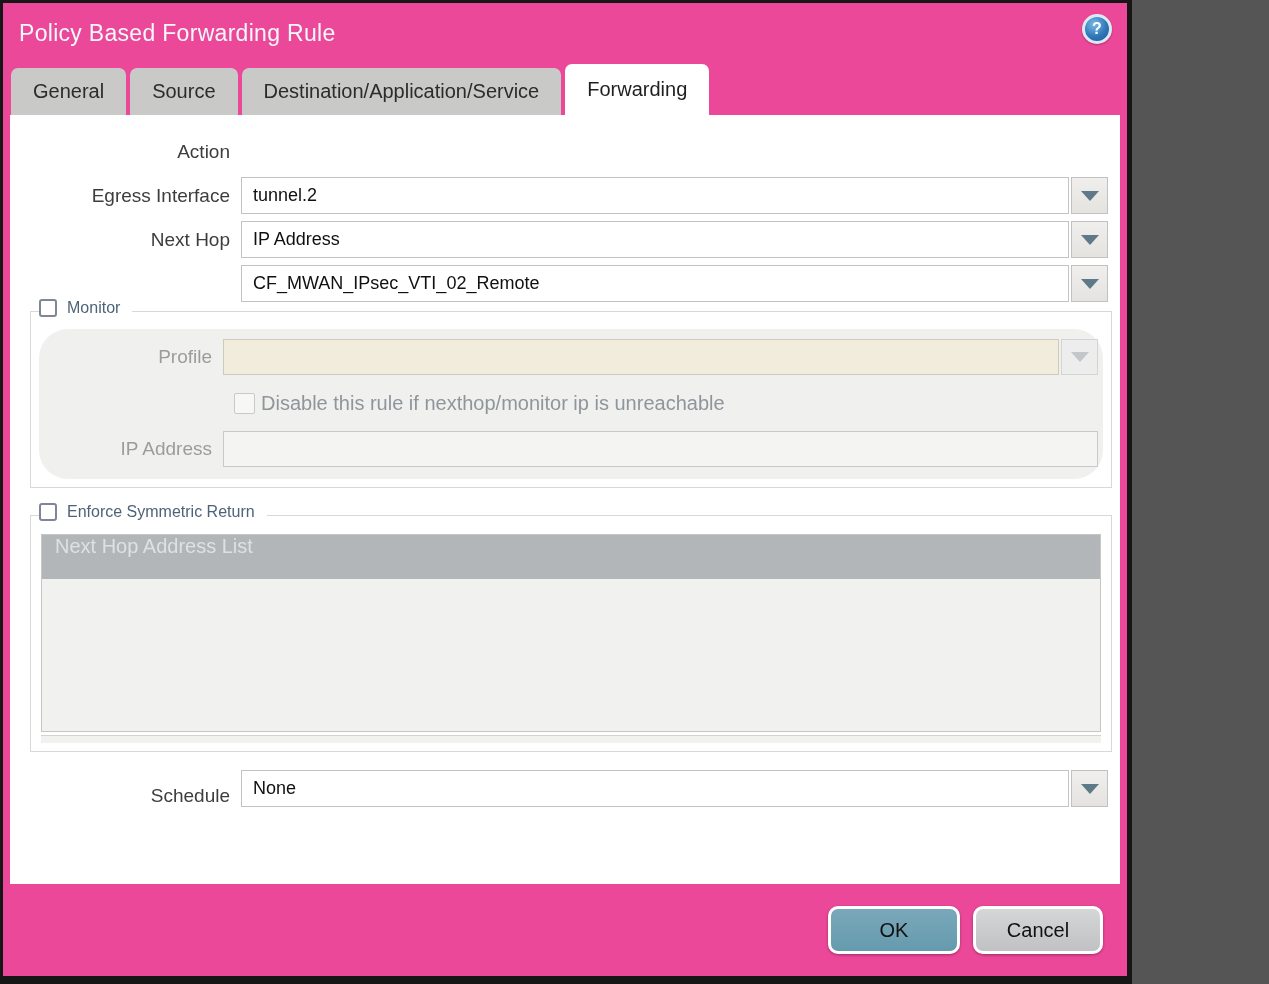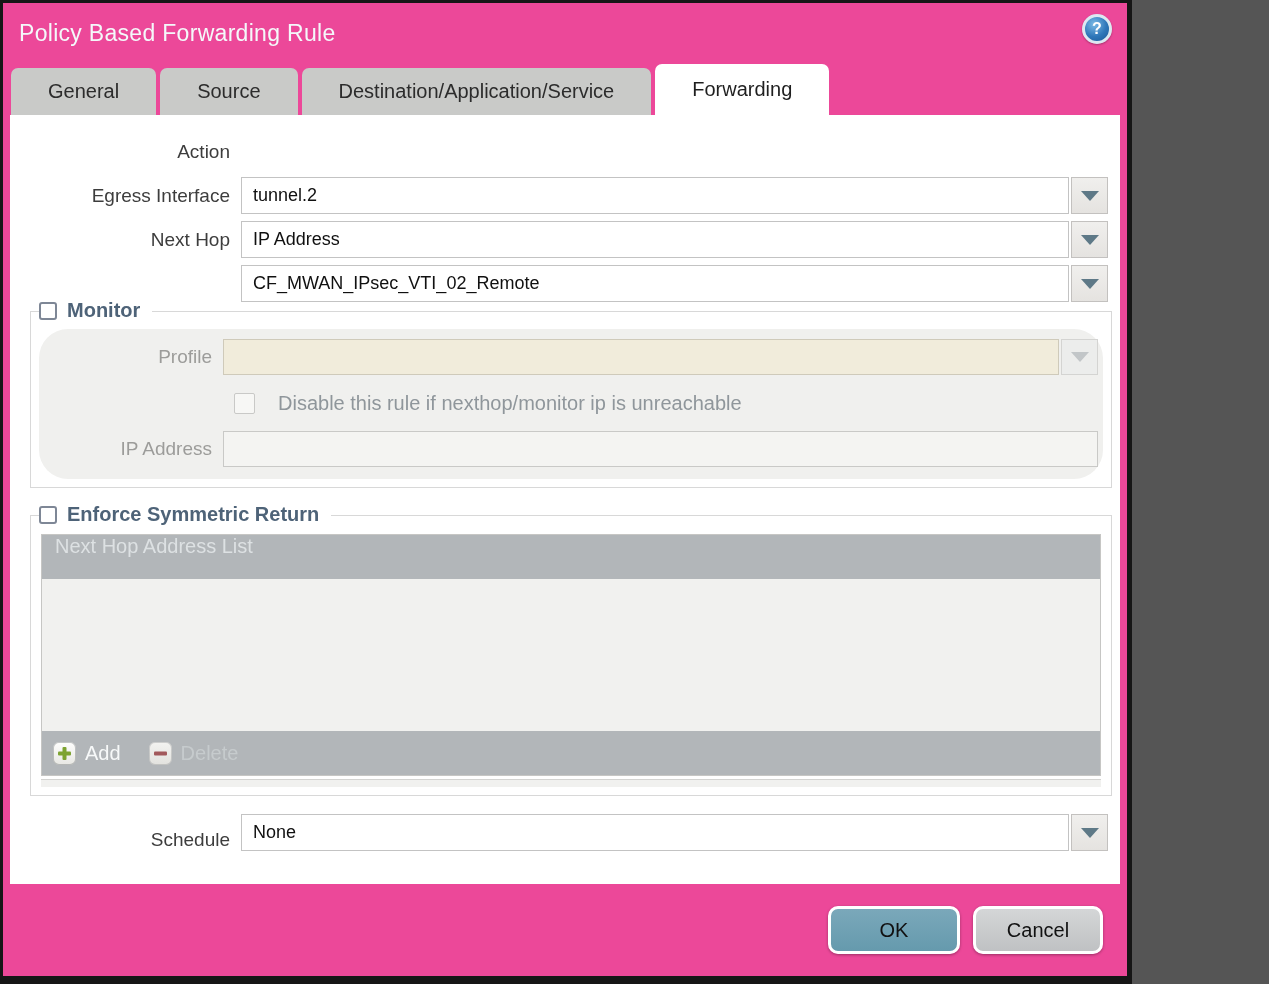--- a/index.html
+++ b/index.html
@@ -62,21 +62,21 @@
     padding-left: 8px;
     gap: 4px;
   }
   .tab {
     height: 47px;
     background: #c9cac8;
     border-radius: 7px 7px 0 0;
     display: flex;
     align-items: center;
     justify-content: center;
-    padding: 0 37px;
+    padding: 0 22px;
     font-size: 20px;
     color: #2c2c2c;
     cursor: pointer;
     white-space: nowrap;
   }
   .tab.active {
     background: #ffffff;
     height: 51px;
     color: #1f1f1f;
   }
@@ -130,31 +130,31 @@
   .legend {
     position: absolute; top: -13px; left: 8px;
     background: #ffffff; padding-right: 12px;
     display: flex; align-items: center; gap: 10px;
   }
   .legend-checkbox {
     width: 18px; height: 18px;
     border: 2px solid #7e8796; border-radius: 3px;
     background: #ffffff; cursor: pointer;
   }
-  .legend-label { font-size: 20px; font-weight: bold; color: #4e6378; white-space: nowrap; }
+  .legend-label { font-size: 16px; font-weight: normal; color: #4e6378; white-space: nowrap; }
 
   .monitor-panel { background: #f0f0ee; padding: 10px 0 12px 0; border-radius: 29px; }
   .panel-row { display: flex; align-items: center; height: 36px; margin-bottom: 10px; }
   .panel-row:last-child { margin-bottom: 0; }
   .panel-label {
     flex: none; width: 184px; text-align: right; padding-right: 11px;
     font-size: 19px; color: #9c9c9a; white-space: nowrap;
   }
   .panel-combo { flex: 1; display: flex; align-items: stretch; height: 36px; margin-right: 5px; }
-  .checkbox-row { display: flex; align-items: center; gap: 23px; height: 36px; margin: 0 0 10px 195px; }
+  .checkbox-row { display: flex; align-items: center; gap: 6px; height: 36px; margin: 0 0 10px 195px; }
   .sub-checkbox {
     flex: none; width: 21px; height: 21px;
     border: 1px solid #c9c9c7; border-radius: 2px; background: #f7f7f5;
   }
   .sub-checkbox-label { font-size: 20px; color: #8f969b; }
   .ip-input {
     flex: 1; height: 36px; margin-right: 5px;
     background: #f4f4f2; border: 1px solid #c9c9c7;
     font-size: 18px; color: #6a6a6a; display: flex; align-items: center; padding: 0 10px;
   }
@@ -296,39 +296,20 @@
       <div class="legend">
         <span class="legend-checkbox"></span>
         <span class="legend-label">Enforce Symmetric Return</span>
       </div>
 
       <div class="table-wrap">
         <div class="tbl-header">
           <span>Next Hop Address List</span>
         </div>
         <div class="tbl-body"></div>
-        <div class="tbl-footer">
-          <div class="tool-btn add">
-            <span class="tool-icon">
-              <svg width="13" height="13" viewBox="0 0 13 13">
-                  <rect x="4.5" y="0" width="4" height="13" rx="1" fill="#7da331"></rect>
-                  <rect x="0" y="4.5" width="13" height="4" rx="1" fill="#7da331"></rect>
-                </svg>
-            </span>
-            <span>Add</span>
-          </div>
-          <div class="tool-btn del">
-            <span class="tool-icon del-ic">
-              <svg width="13" height="13" viewBox="0 0 13 13">
-                  <rect x="0" y="4.5" width="13" height="4" rx="1" fill="#a2595c"></rect>
-                </svg>
-            </span>
-            <span>Delete</span>
-          </div>
-        </div>
       </div>
       <div class="tbl-paging"></div>
     </div>
 
     <div class="form-row schedule-row">
       <div class="form-label">Schedule</div>
       <div class="combo">
         <div class="combo-input">None</div>
         <div class="combo-btn">
           <span class="arrow-down"></span>

